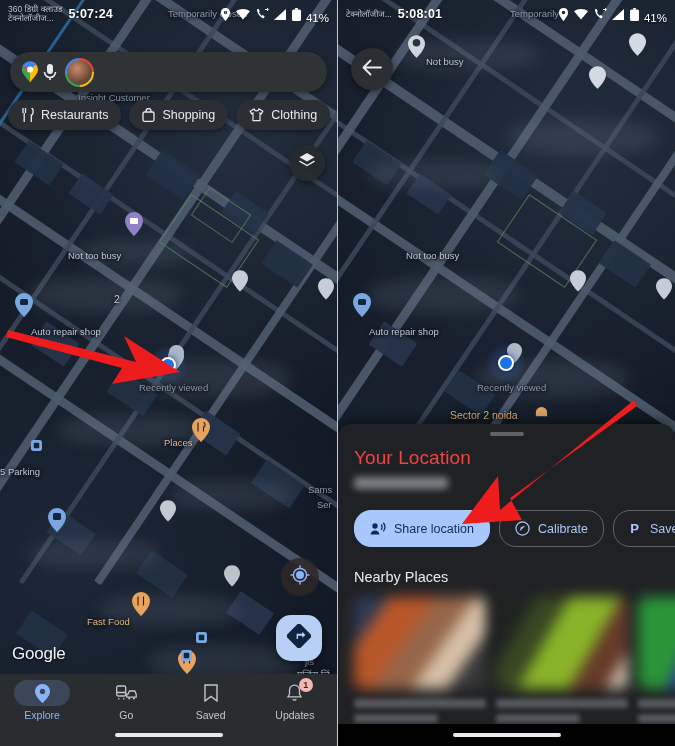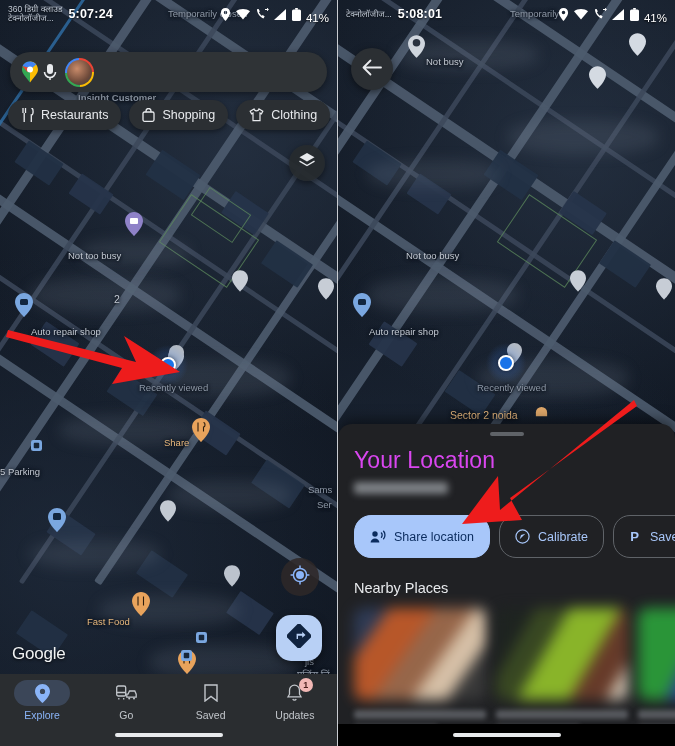--- a/index.html
+++ b/index.html
@@ -168,31 +168,31 @@
   .sheet {
     position: absolute; left: 0; right: 0; bottom: 0; top: 424px;
     background: #202124; border-radius: 14px 14px 0 0; z-index: 28;
     box-shadow: 0 -4px 14px rgba(0,0,0,.5);
   }
   .sheet-handle {
     width: 34px; height: 4px; border-radius: 2px; background: #5f6368;
     margin: 8px auto 0;
   }
   .sheet-title {
-    margin: 11px 0 0 16px; color: #d946ef; font-size: 23px; letter-spacing: .1px;
+    margin: 11px 0 0 16px; color: #ef4444; font-size: 19px; letter-spacing: .1px;
   }
   .sheet-sub {
     margin: 8px 0 0 16px; width: 94px; height: 12px; border-radius: 3px;
     background: rgba(200,205,212,.55); filter: blur(3.5px);
   }
   .actions {
     display: flex; gap: 9px; margin: 21px 0 0 16px; white-space: nowrap;
   }
   .action {
-    display: flex; align-items: center; gap: 8px; height: 43px; flex: none;
+    display: flex; align-items: center; gap: 8px; height: 37px; flex: none;
     border-radius: 17px; padding: 0 15px; font-size: 12.5px;
     border: 1px solid #5f6368; color: #a8c7fa; background: transparent;
   }
   .action.primary { background: #a8c7fa; color: #0b2c5e; border-color: #a8c7fa; font-weight: 500; }
   .action svg { display: block; flex: none; }
   .nearby-title { margin: 22px 0 0 16px; color: #e8eaed; font-size: 14.5px; }
   .cards { display: flex; gap: 10px; margin: 12px 0 0 16px; }
   .card { width: 132px; flex: none; }
   .card-img {
     width: 132px; height: 92px; border-radius: 9px;
@@ -345,26 +345,26 @@
       <div class="halo"></div>
       <div class="core"></div>
     </div>
     <div class="marker" style="left:169px;top:345px;">
       <svg width="15" height="20" viewBox="0 0 18 24">
           <path d="M9 0C4 0 0 4 0 9c0 6.6 9 15 9 15s9-8.4 9-15c0-5-4-9-9-9z" fill="#b2b9c3"></path>
         </svg>
     </div>
 
     <div class="maplabel dim" style="left:168px;top:8px;">Temporarily closed</div>
-    <div class="maplabel dim" style="left:78px;top:92px;font-weight:bold;">Insight Customer</div>
+    <div class="maplabel dim" style="left:78px;top:92px;">Insight Customer</div>
     <div class="maplabel" style="left:68px;top:250px;">Not too busy</div>
     <div class="maplabel big" style="left:114px;top:293px;">2</div>
     <div class="maplabel" style="left:31px;top:326px;">Auto repair shop</div>
     <div class="maplabel dim" style="left:139px;top:382px;">Recently viewed</div>
-    <div class="maplabel food" style="left:164px;top:437px;">Share</div>
+    <div class="maplabel food" style="left:164px;top:437px;">Places</div>
     <div class="maplabel" style="left:0px;top:466px;">5 Parking</div>
     <div class="maplabel dim" style="left:308px;top:484px;">Sams</div>
     <div class="maplabel dim" style="left:317px;top:499px;">Ser</div>
     <div class="maplabel food" style="left:87px;top:616px;">Fast Food</div>
     <div class="maplabel dim" style="left:305px;top:656px;">jis</div>
     <div class="maplabel dim" style="left:297px;top:668px;">एजिंस लिं</div>
 
     <div class="google-wm">Google</div>
 
     <div class="statusbar">

